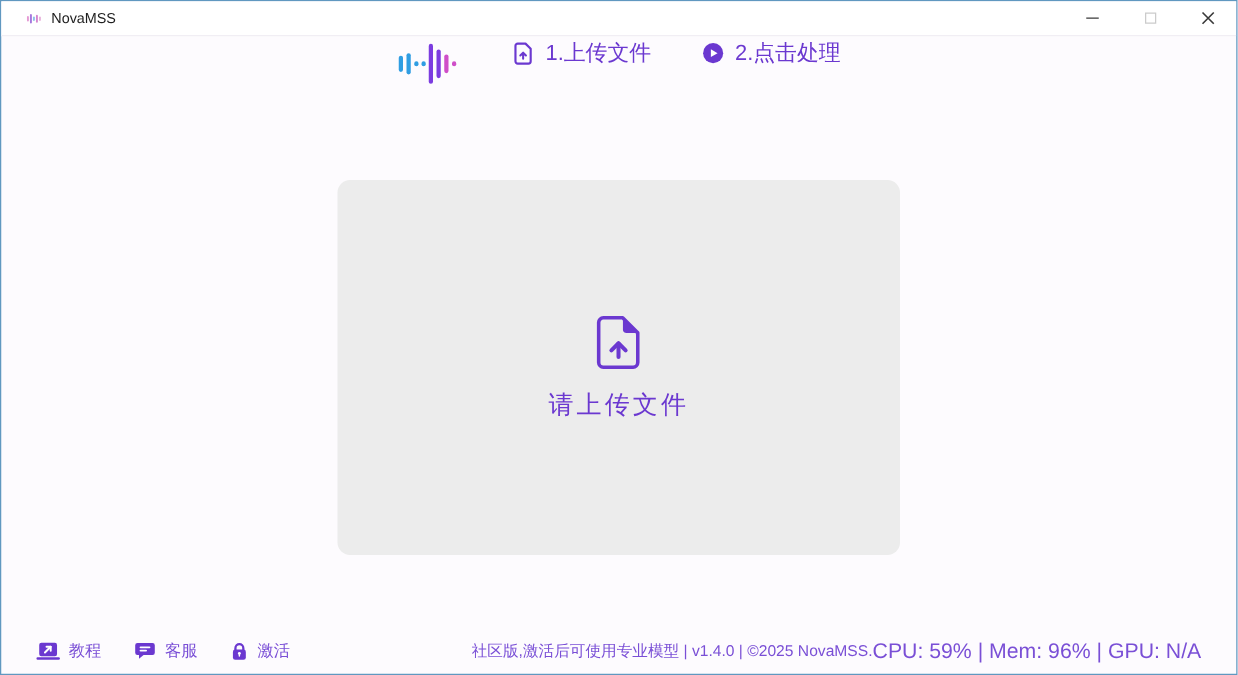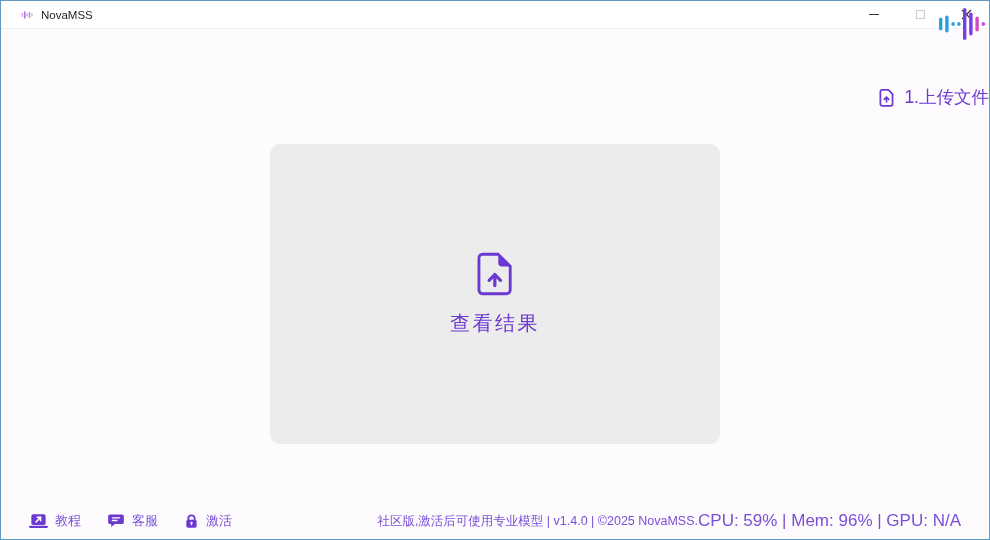--- a/index.html
+++ b/index.html
@@ -34,21 +34,21 @@
   }
   .tb-icon { display:flex; margin-right:6px; }
   .tb-title { font-size:11.5px; color:#1e1e1e; }
   .controls { margin-left:auto; display:flex; height:100%; }
   .wc { width:46px; height:100%; display:flex; align-items:center; justify-content:center; }
   .wc-min-bar { width:10px; height:1.5px; background:#3a3a3a; }
   .wc-max-box { width:9px; height:9px; border:1.2px solid #cbcbcb; background:transparent; }
   
   .header {
     position:absolute; top:29px; left:0; right:0; height:52px;
-    display:flex; align-items:flex-end; justify-content:center; gap:40px;flex-direction:column;
+    display:flex; align-items:flex-start; justify-content:center; gap:40px;
   }
   .logo { display:flex; align-items:center; }
   .step { display:flex; align-items:center; gap:8px; color:var(--accent); font-size:17.5px; }
   .lg-b  { fill:var(--logo-blue); }
   .lg-p  { fill:var(--logo-purple); }
   .lg-k  { fill:var(--logo-pink); }
   .ic-fill   { fill:var(--accent); }
   .ic-stroke { stroke:var(--accent); fill:none; }
   .ic-white  { fill:#ffffff; }
   .ic-wstroke{ stroke:#ffffff; fill:none; }
@@ -117,31 +117,38 @@
     </span>
 
     <div class="step">
       <svg width="19" height="19" viewBox="0 0 22 22">
         <path class="ic-stroke" stroke-width="2" stroke-linejoin="round" d="M6 2.2h7.2L18 7v11.6a2.1 2.1 0 0 1-2.1 2.1H6A2.1 2.1 0 0 1 3.9 18.6V4.3A2.1 2.1 0 0 1 6 2.2Z"></path>
         <path class="ic-stroke" stroke-width="1.9" stroke-linecap="round" stroke-linejoin="round" d="M11 16.2v-5.4M8.4 13.2 11 10.6l2.6 2.6"></path>
       </svg>
       <span>1.上传文件</span>
     </div>
 
+    <div class="step">
+      <svg width="19" height="19" viewBox="0 0 22 22">
+        <circle class="ic-fill" cx="11" cy="11" r="9.3"></circle>
+        <path class="ic-white" d="M8.9 7.3v7.4L15.1 11Z"></path>
+      </svg>
+      <span>2.点击处理</span>
+    </div>
 
   </div>
 
   <div class="dropzone">
     <svg width="38" height="44" viewBox="0 0 40 46">
       <path class="ic-stroke" stroke-width="3" stroke-linejoin="round" d="M7 2.2h16.3L36 14.9v25a3.9 3.9 0 0 1-3.9 3.9H7a3.9 3.9 0 0 1-3.9-3.9V6.1A3.9 3.9 0 0 1 7 2.2Z"></path>
       <path class="ic-fill" d="M23.5 2.5 36 15h-9.3a3.2 3.2 0 0 1-3.2-3.2Z"></path>
       <path class="ic-stroke" stroke-width="3.4" stroke-linecap="round" d="M19.8 35.2V24"></path>
       <path class="ic-stroke" stroke-width="3.4" stroke-linecap="round" stroke-linejoin="round" d="M13.8 29.6l6-6 6 6"></path>
     </svg>
-    <div class="dropzone-text">查看结果</div>
+    <div class="dropzone-text">请上传文件</div>
   </div>
 
   <div class="footer">
     <div class="f-left">
 
       <div class="f-link">
         <svg width="19" height="16" viewBox="0 0 24 20">
           <rect class="ic-fill" x="3" y="1.5" width="18" height="13.5" rx="2.2"></rect>
           <path class="ic-stroke" stroke-width="2.6" stroke-linecap="round" d="M1.4 17.4h21.2"></path>
           <path class="ic-wstroke" stroke-width="2" stroke-linecap="round" d="M8.8 11.2 14.6 5.4"></path>

